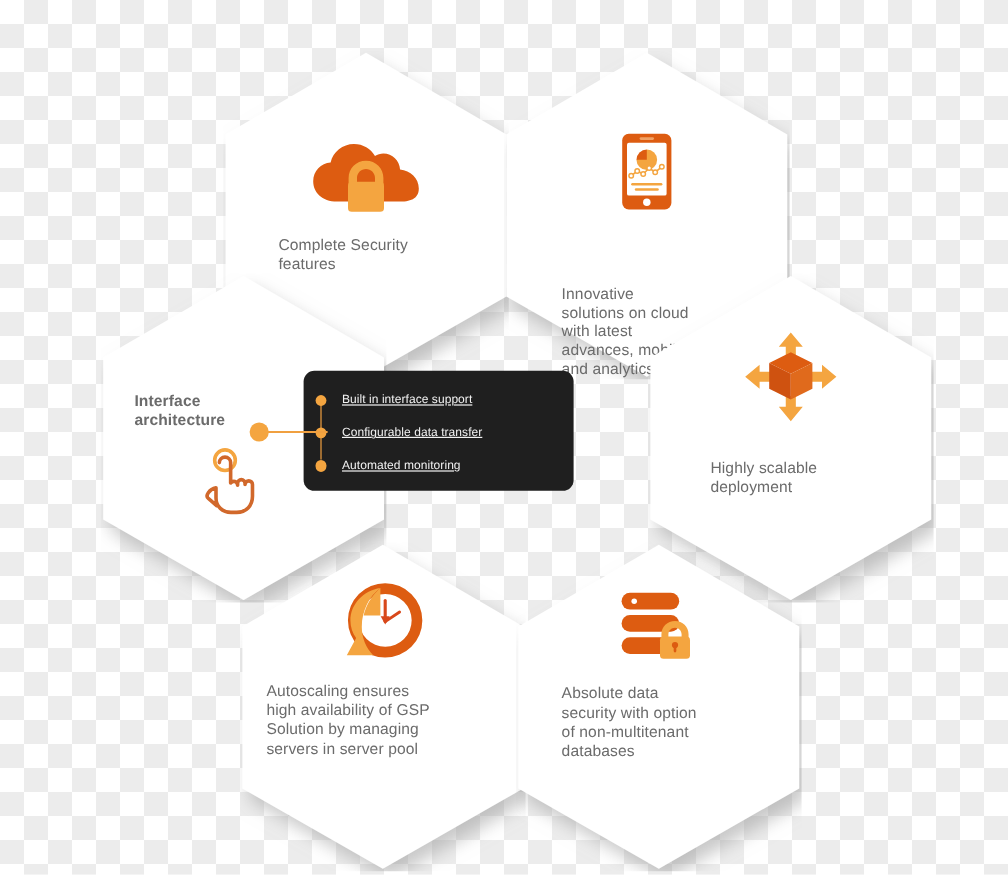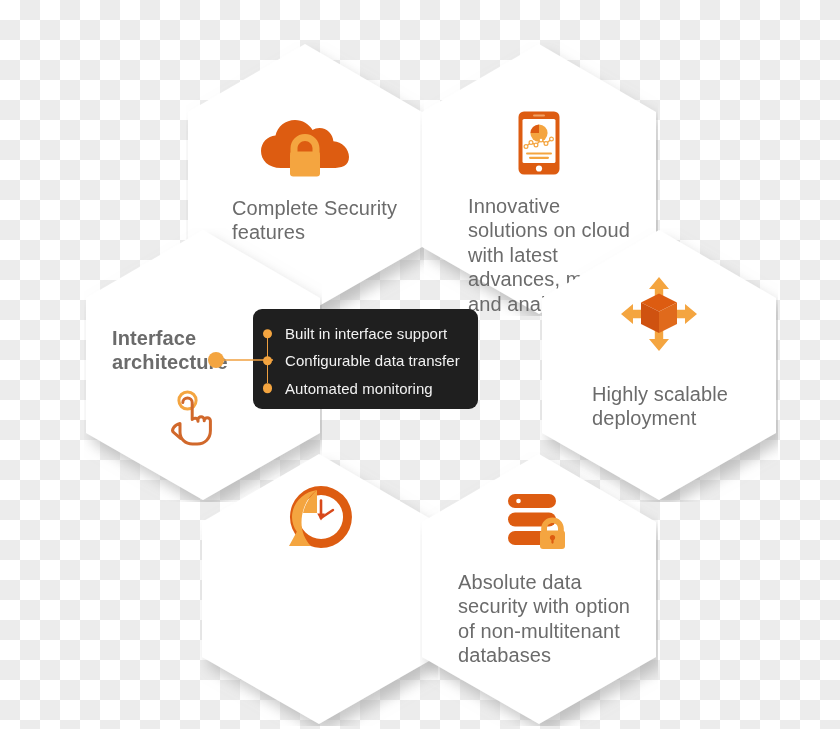--- a/index.html
+++ b/index.html
@@ -42,33 +42,33 @@
     align-items: center;
     box-sizing: border-box;
   }
 
   .hex-icon {
     display: block;
   }
 
   .hex-label {
     color: #6b6b6b;
-    font-size: 20px;
+    font-size: 13px;
     line-height: 1.22;
     white-space: pre-line;
     letter-spacing: 0.1px;
   }
 
   
   #hex-security      { left: 186px; top: 42px; }
   #hex-innovative    { left: 420px; top: 42px; }
   #hex-interface     { left:  84px; top: 228px; }
   #hex-scalable      { left: 540px; top: 228px; }
   #hex-autoscaling   { left: 200px; top: 452px; }
-  #hex-database      { left: 420px; top: 452px; }
+  #hex-database      { left: 430px; top: 452px; }
 
   #hex-security .hexcontent   { padding-top: 74px; }
   #hex-security .hex-label    { margin-top: 18px; align-self: flex-start; margin-left: 46px; }
 
   #hex-innovative .hexcontent { padding-top: 68px; justify-content: space-between; }
   #hex-innovative .hex-label  { margin-top: 16px; align-self: flex-start; margin-left: 48px; }
 
   #hex-interface .hexcontent  { padding-top: 98px; align-items: flex-start; padding-left: 28px; }
   #hex-interface .hex-label   { margin-left: 0; font-weight: bold; }
   #hex-interface .hand-icon   { margin-top: 14px; margin-left: 54px; }
@@ -110,22 +110,23 @@
     background: #f0a040;
   }
   .tip-item {
     position: relative;
     display: flex;
     align-items: center;
     height: 25.3px;
     margin-bottom: 2px;
     padding-left: 32px;
     color: #f2f2f2;
-    font-size: 15px;
+    font-size: 10px;
     letter-spacing: 0.05px;
+    text-decoration: underline;
   }
   .tip-dot {
     position: absolute;
     left: 9.5px;
     top: 50%;
     transform: translateY(-50%);
     width: 9.5px;
     height: 9.5px;
     border-radius: 50%;
     background: #f4a540;
@@ -280,20 +281,24 @@
                  M38 11 A22 22 0 1 0 38.1 55 A22 22 0 0 0 38 11 Z" fill="#dd5c11" fill-rule="evenodd"></path>
 
         <path d="M34 6 C20 8 9 19.5 9 33 C9 38.5 10.8 43.6 13.8 47.7 L6 62 L28 62
                  C22 56 18.5 47.5 18.5 38.5 C18.5 24.6 25 12.5 34 6 Z" fill="#f4a540"></path>
         <path d="M34 6 C27 12 22 20 20 29 L34 29 Z" fill="#f4a540"></path>
 
         <path d="M38 16.5 L38 34" fill="none" stroke="#d8481a" stroke-width="2.6" stroke-linecap="round"></path>
         <path d="M38 34 L50 26" fill="none" stroke="#d8481a" stroke-width="2.4" stroke-linecap="round"></path>
         <path d="M34.2 29.5 L38 36.5 L41.8 29.5 Z" fill="#d8481a"></path>
       </svg>
+      <div class="hex-label">Autoscaling ensures
+high availability of GSP
+Solution by managing
+servers in server pool</div>
     </div>
   </div>
 
   <div class="hexwrap" id="hex-database">
     <svg class="hexsvg" viewBox="0 0 238 274">
       <defs>
         <filter id="shadF" x="-30%" y="-30%" width="160%" height="170%">
           <feDropShadow dx="6" dy="9" stdDeviation="7" flood-color="#9b9b9b" flood-opacity="0.55"></feDropShadow>
         </filter>
       </defs>

